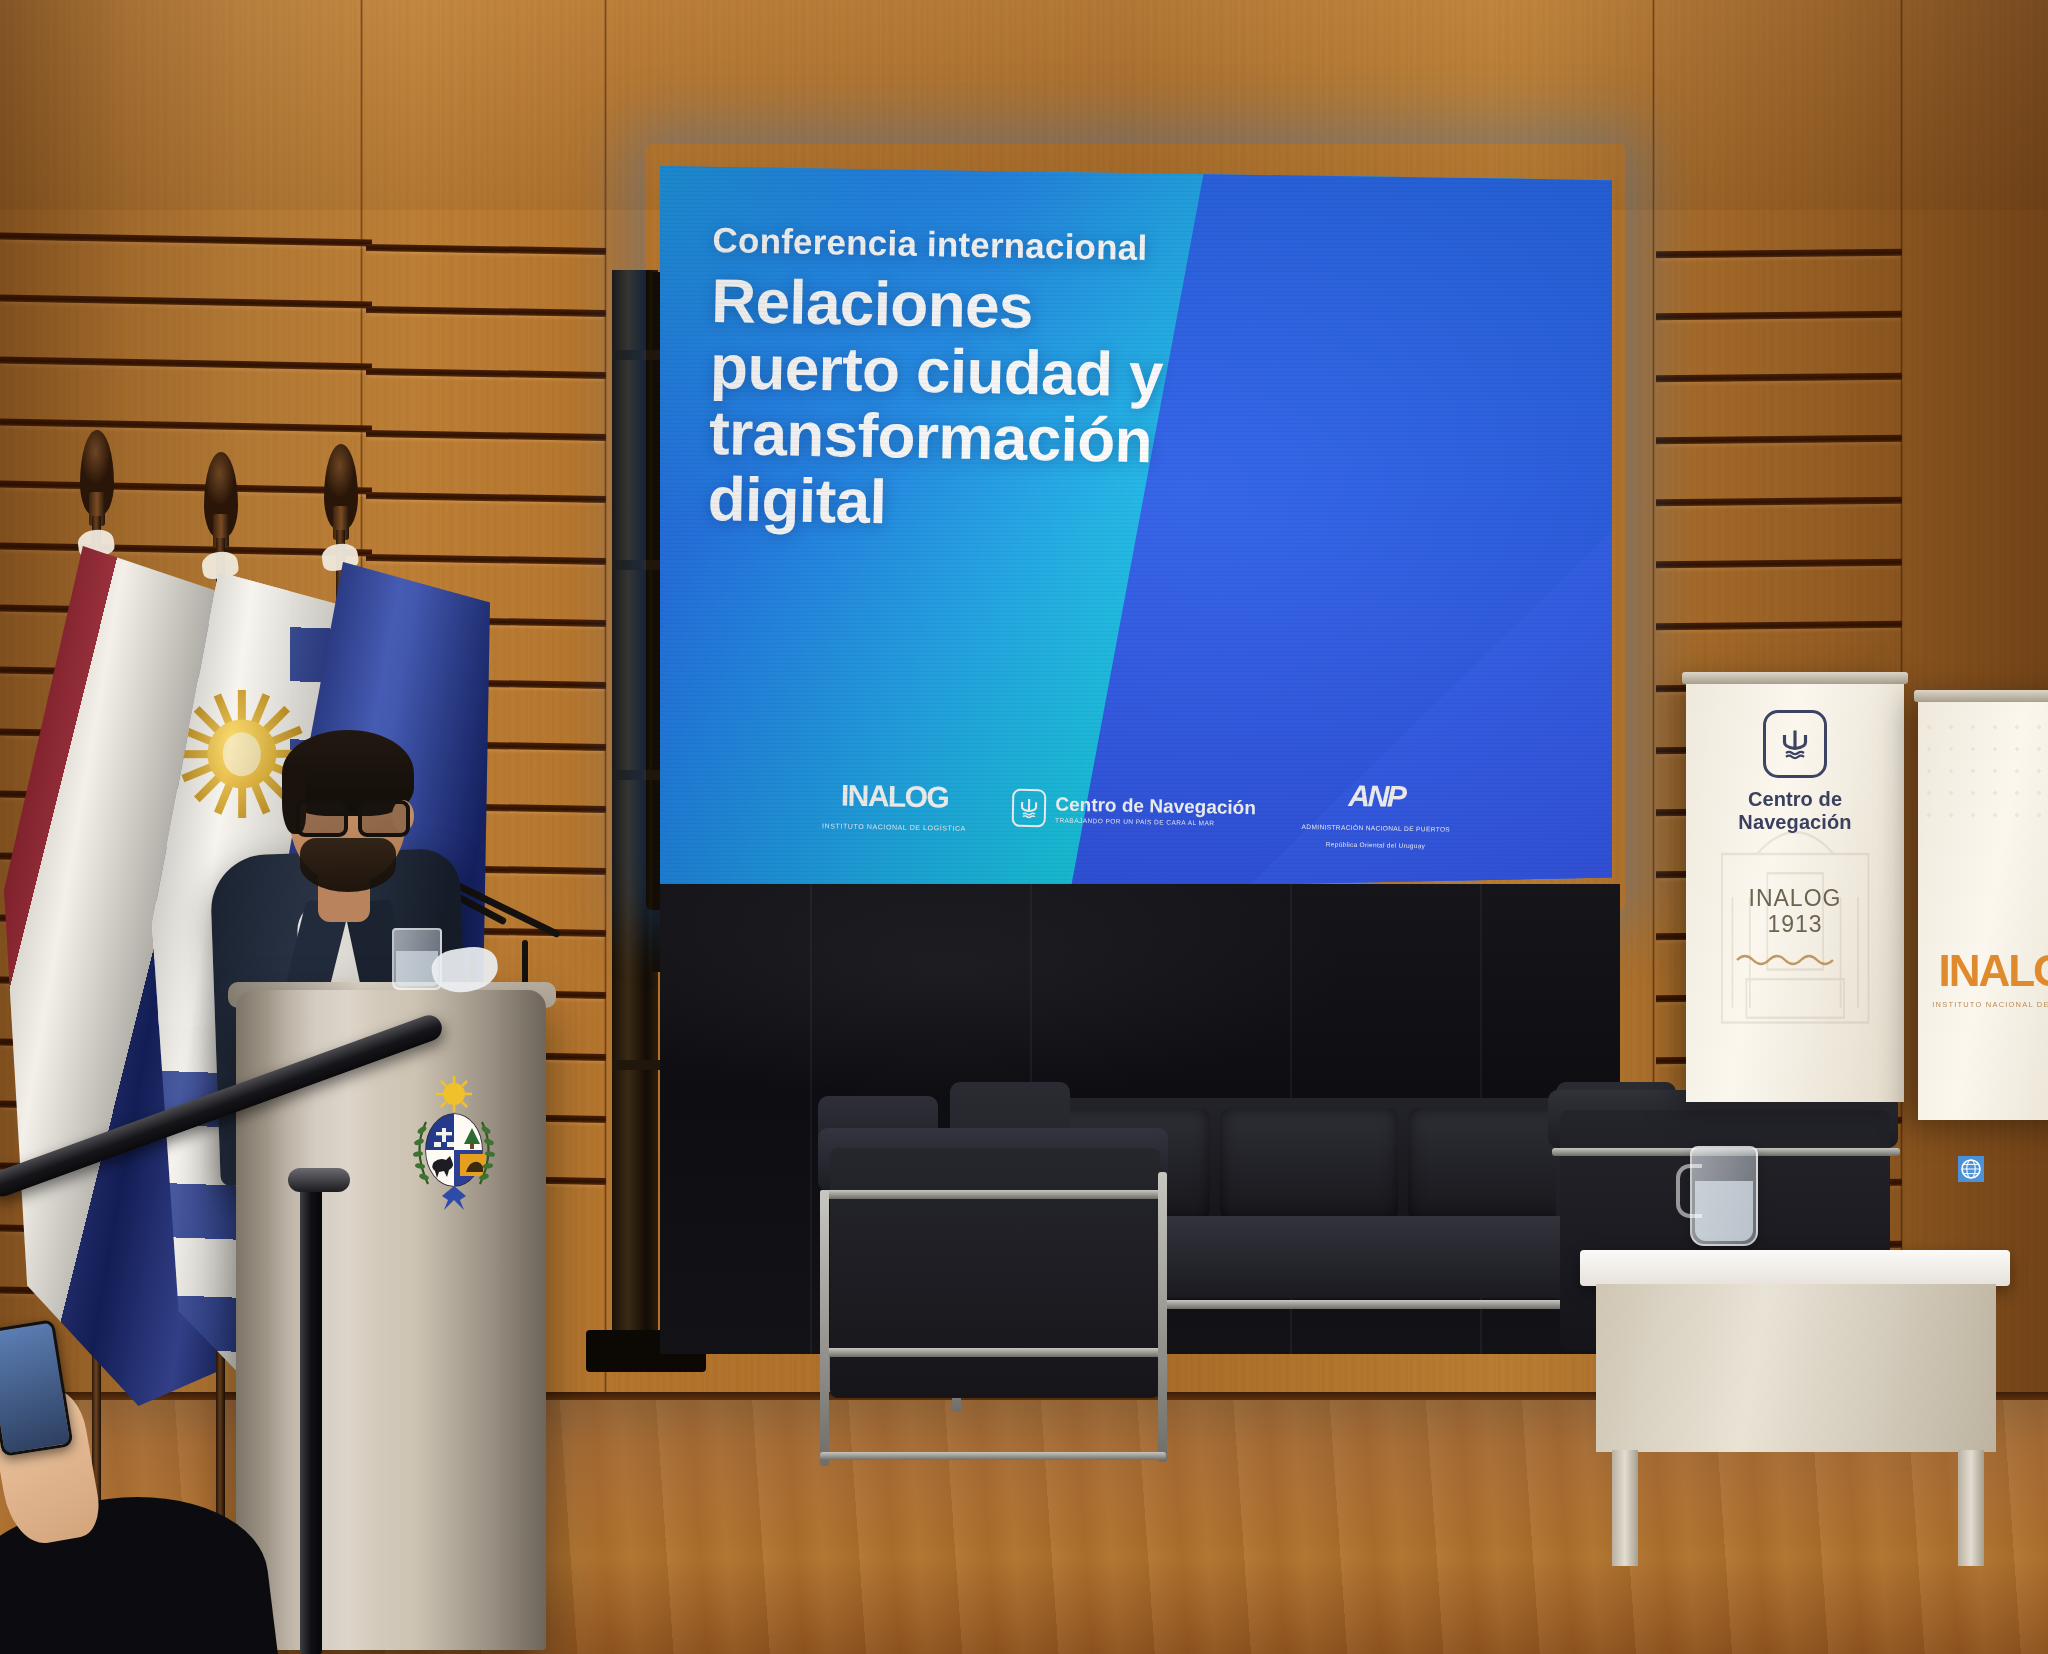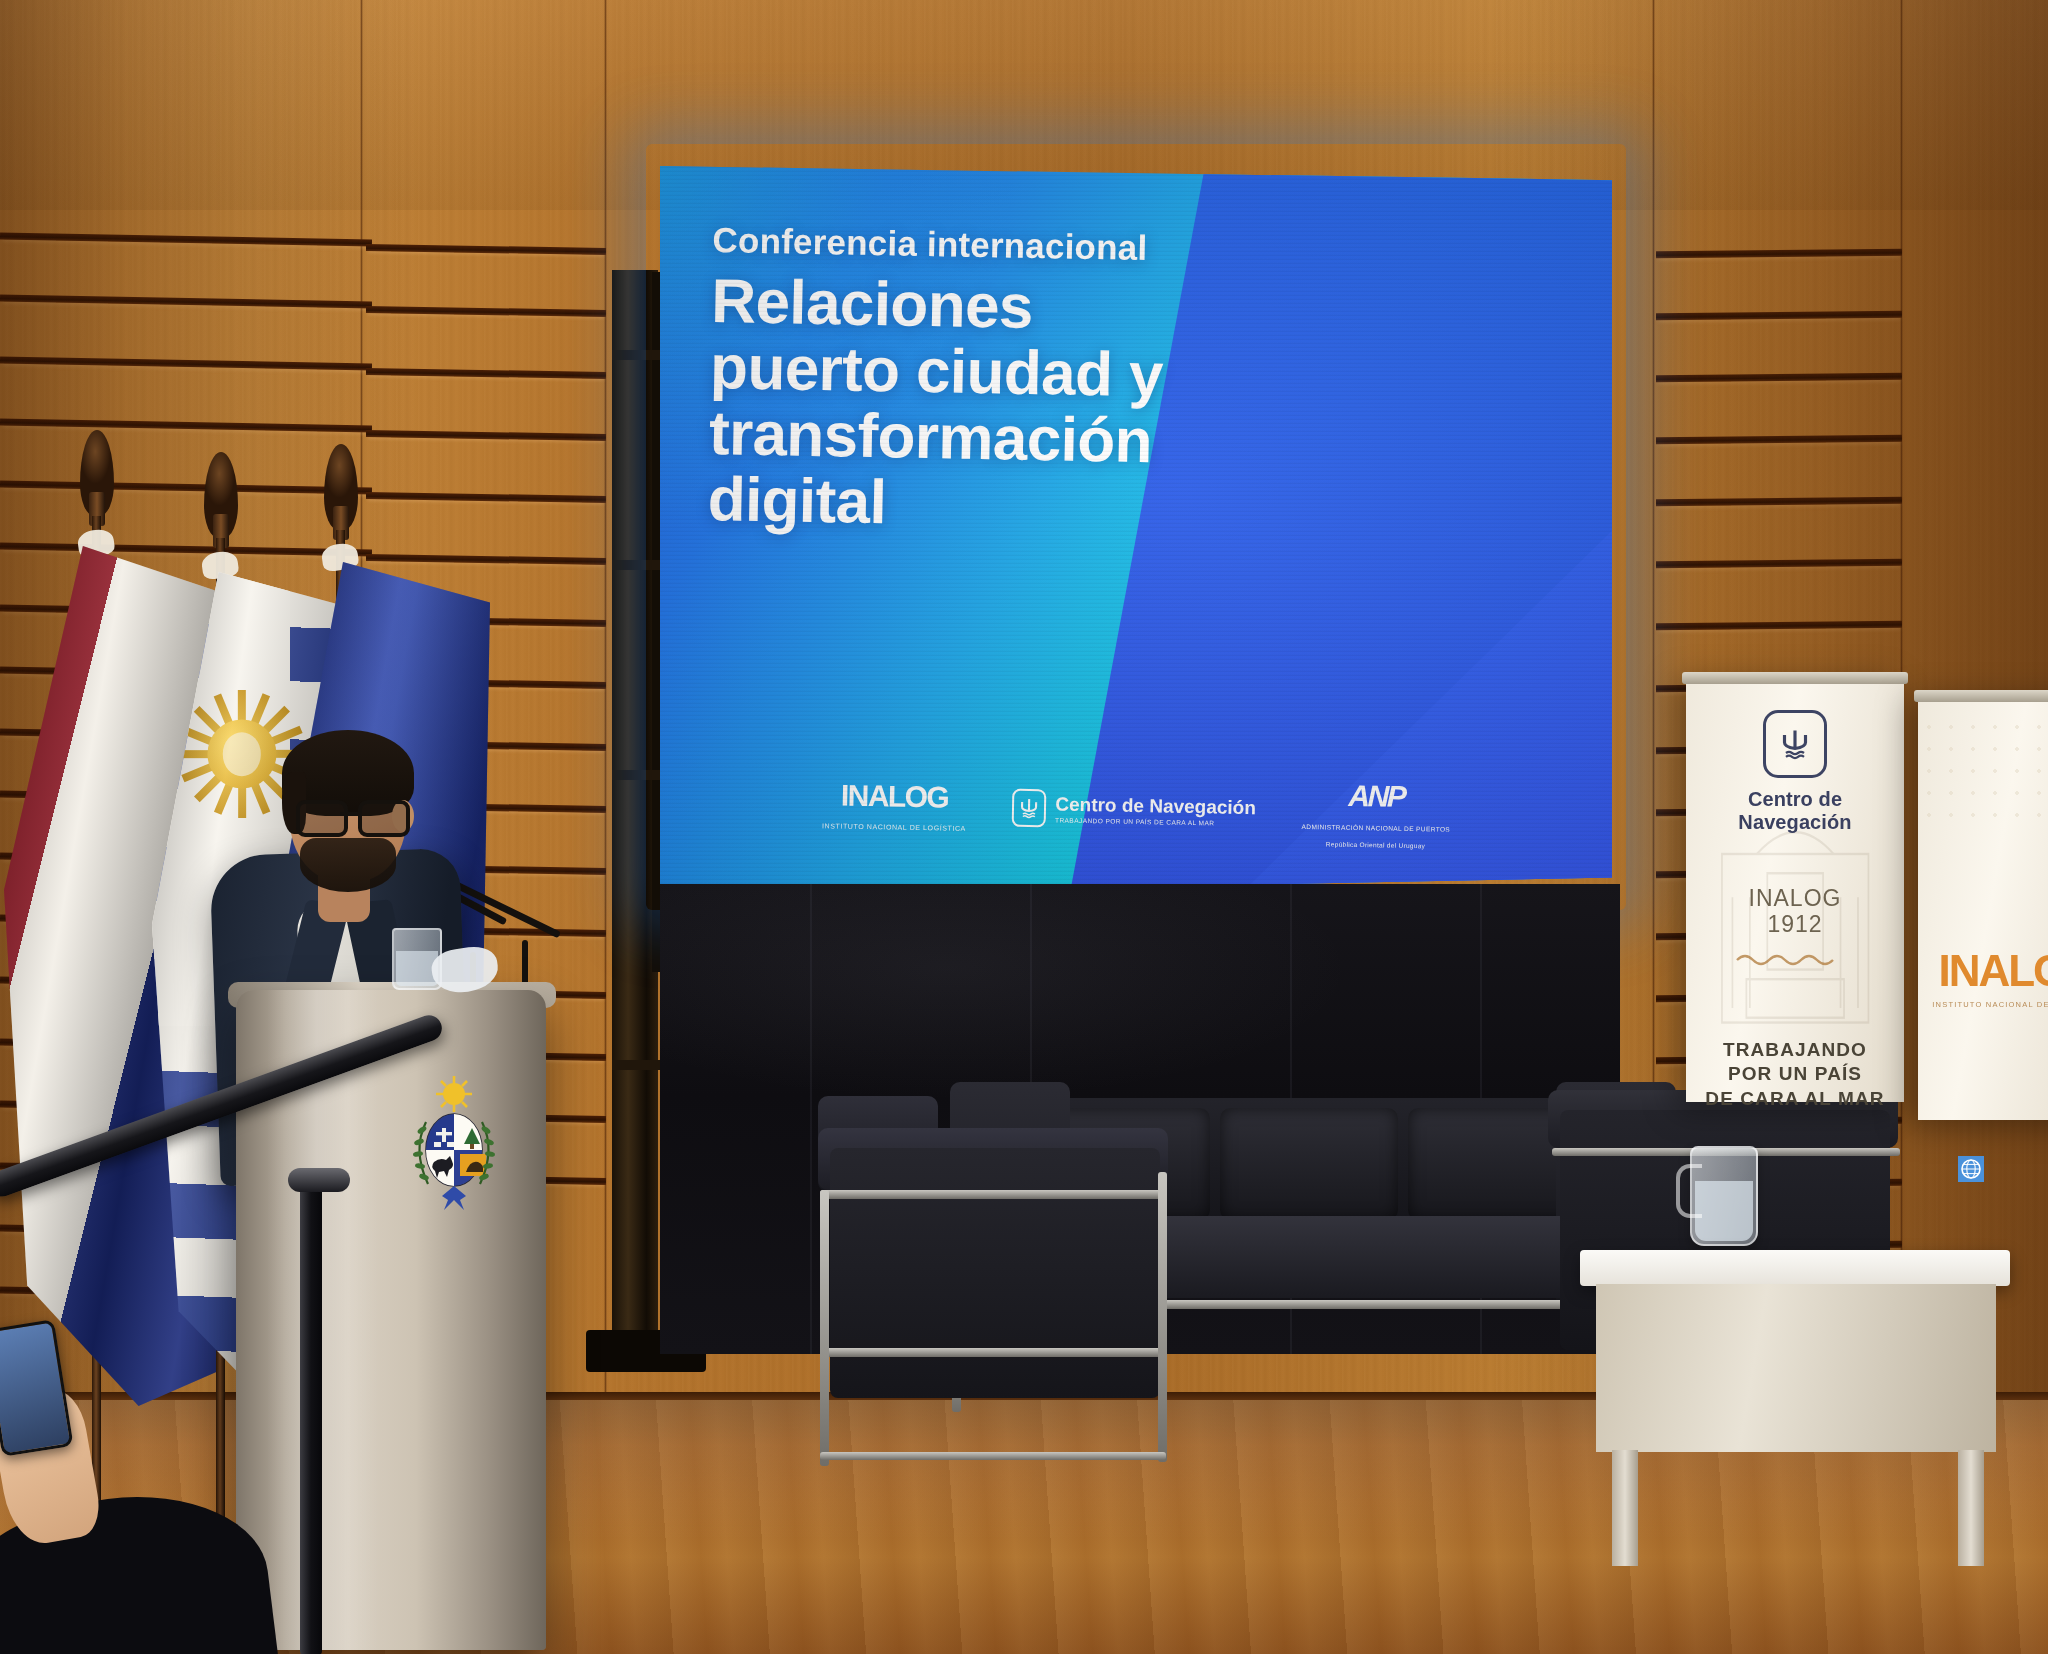--- a/index.html
+++ b/index.html
@@ -502,31 +502,26 @@
       <div class="b1-logo">
         <svg width="30" height="34" viewBox="0 0 20 22" aria-hidden="true">
           <path d="M10 2 L10 14 M3 5 L3 10 Q3 13 10 14 Q17 13 17 10 L17 5" fill="none" stroke="#3d4463" stroke-width="2.1"></path>
           <path d="M4 17 q2 -1.6 4 0 q2 1.6 4 0 q2 -1.6 4 0" fill="none" stroke="#3d4463" stroke-width="1.5"></path>
           <path d="M4 19.6 q2 -1.6 4 0 q2 1.6 4 0 q2 -1.6 4 0" fill="none" stroke="#3d4463" stroke-width="1.5"></path>
         </svg>
       </div>
       <div class="b1-title">Centro de Navegación</div>
       <div class="b1-since">
         <span>INALOG</span><br>
-        <span>1912</span>
+        <span>1913</span>
       </div>
       <div class="b1-wave">
         <svg width="120" height="16" viewBox="0 0 120 16" aria-hidden="true">
           <path d="M2 10 q8 -8 16 0 q8 8 16 0 q8 -8 16 0 q8 8 16 0 q8 -8 16 0 q8 8 16 0" fill="none" stroke="#b07a3a" stroke-width="2.4"></path>
         </svg>
-      </div>
-      <div class="b1-slogan">
-        <span>TRABAJANDO</span><br>
-        <span>POR UN PAÍS</span><br>
-        <span>DE CARA AL MAR</span>
       </div>
     </div>
   </div>
 
   <div class="abs banner" style="left:1918px;top:690px;width:200px;height:430px;">
     <div class="banner-rail" style="margin:0 -4px;"></div>
     <div class="b2-dots"></div>
     <div style="position:relative;padding-top:244px;">
       <div class="b2-logo">INALOG</div>
       <div class="b2-sub">INSTITUTO NACIONAL DE LOGÍSTICA</div>

